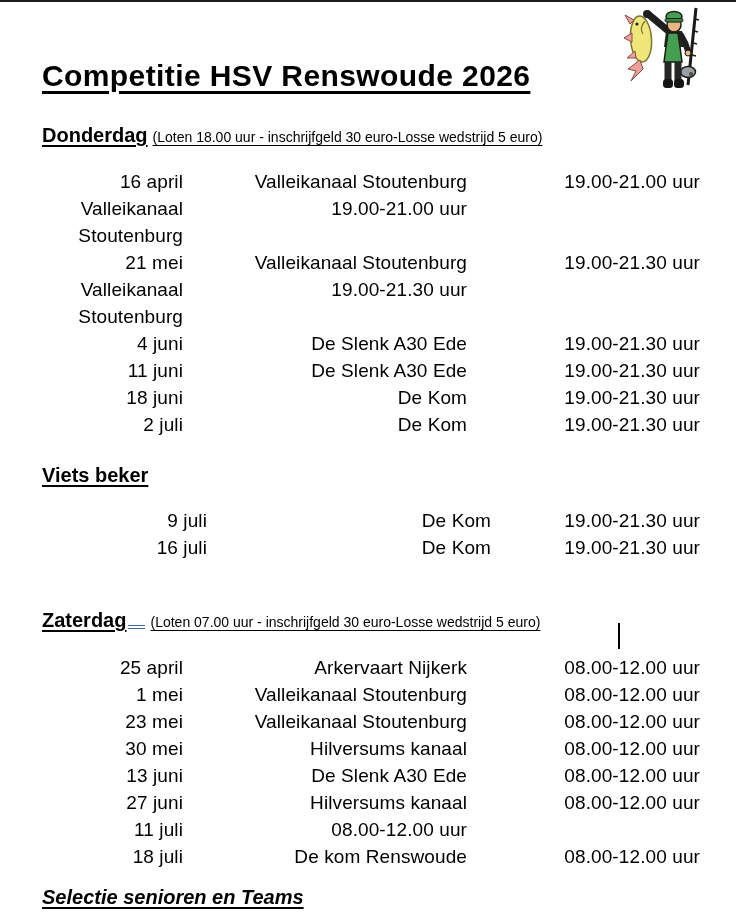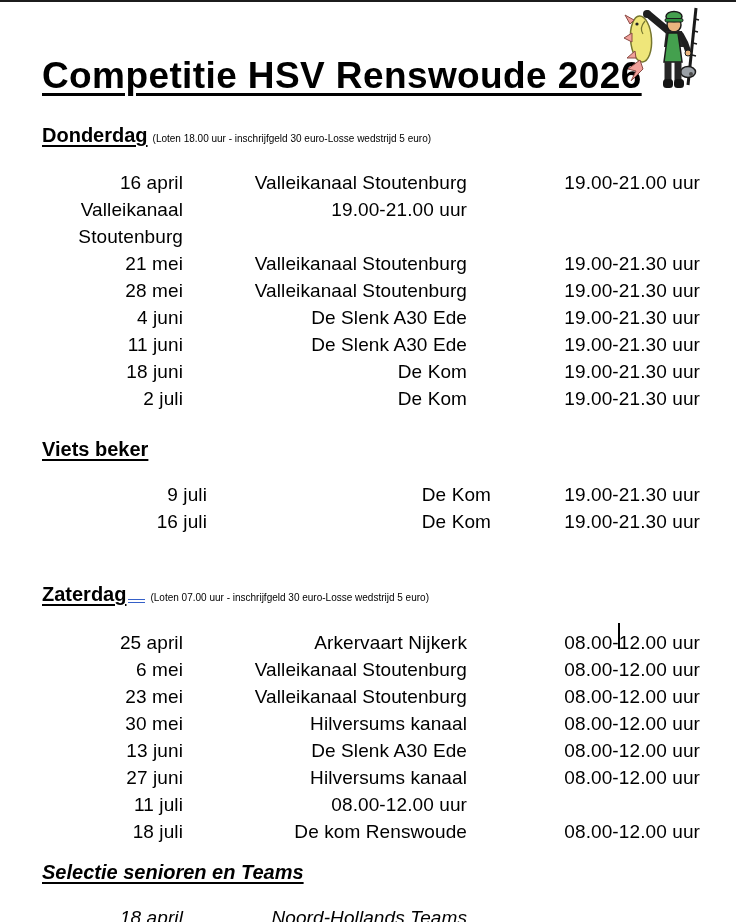--- a/index.html
+++ b/index.html
@@ -16,21 +16,21 @@
     position: absolute; top: 0; left: 0;
     width: 736px; height: 2px;
     background: #1c1c1c;
   }
   .doc {
     display: flow-root;
     padding: 0 36px 0 42px;
     width: 736px; height: 922px;
   }
   h1.title {
-    font-size: 37px;
+    font-size: 30px;
     line-height: 38px;
     font-weight: bold;
     letter-spacing: 0.4px;
     margin: 57px 0 6px 0;
     width: fit-content;
     text-decoration: underline;
     text-decoration-thickness: 3px;
     text-underline-offset: 5px;
   }
   .logo {
@@ -43,23 +43,24 @@
     font-size: 20px;
     line-height: 27px;
     font-weight: bold;
   }
   .sec-head .h {
     text-decoration: underline;
     text-decoration-thickness: 2px;
     text-underline-offset: 3px;
   }
   .sec-head .note {
-    font-size: 10px;
+    font-size: 14px;
     font-weight: normal;
     margin-left: 5px;
+    text-decoration: underline;
     text-decoration-thickness: 1px;
     text-underline-offset: 3px;
   }
   .dbl-space-mark {
     display: inline-block;
     width: 17px; height: 4px;
     margin-left: 2px;
     vertical-align: -2px;
     border-top: 1.5px solid #3560c8;
     border-bottom: 1.5px solid #3560c8;
@@ -112,21 +113,20 @@
       <div class="row">
         <span class="loc">Valleikanaal Stoutenburg</span>
         <span class="time">19.00-21.00 uur</span>
       </div>
       <div class="row">
         <span class="date">21 mei</span>
         <span class="loc">Valleikanaal Stoutenburg</span>
         <span class="time">19.00-21.30 uur</span>
       </div>
       <div class="row">
-        <span class="date">28 mei</span>
         <span class="loc">Valleikanaal Stoutenburg</span>
         <span class="time">19.00-21.30 uur</span>
       </div>
       <div class="row">
         <span class="date">  4 juni</span>
         <span class="loc">De Slenk A30 Ede</span>
         <span class="time">19.00-21.30 uur</span>
       </div>
       <div class="row">
         <span class="date">11 juni</span>
@@ -168,21 +168,21 @@
     <div class="sec-head">
       <span class="h">Zaterdag</span><span class="dbl-space-mark"></span><span class="note">(Loten 07.00 uur - inschrijfgeld 30 euro-Losse wedstrijd 5 euro)</span>
     </div>
     <div class="rows">
       <div class="row">
         <span class="date">25 april</span>
         <span class="loc">Arkervaart Nijkerk</span>
         <span class="time">08.00-12.00 uur</span>
       </div>
       <div class="row">
-        <span class="date">  6 mei</span>
+        <span class="date">  1 mei</span>
         <span class="loc">Valleikanaal Stoutenburg</span>
         <span class="time">08.00-12.00 uur</span>
       </div>
       <div class="row">
         <span class="date">23 mei</span>
         <span class="loc">Valleikanaal Stoutenburg</span>
         <span class="time">08.00-12.00 uur</span>
       </div>
       <div class="row">
         <span class="date">30 mei</span>

